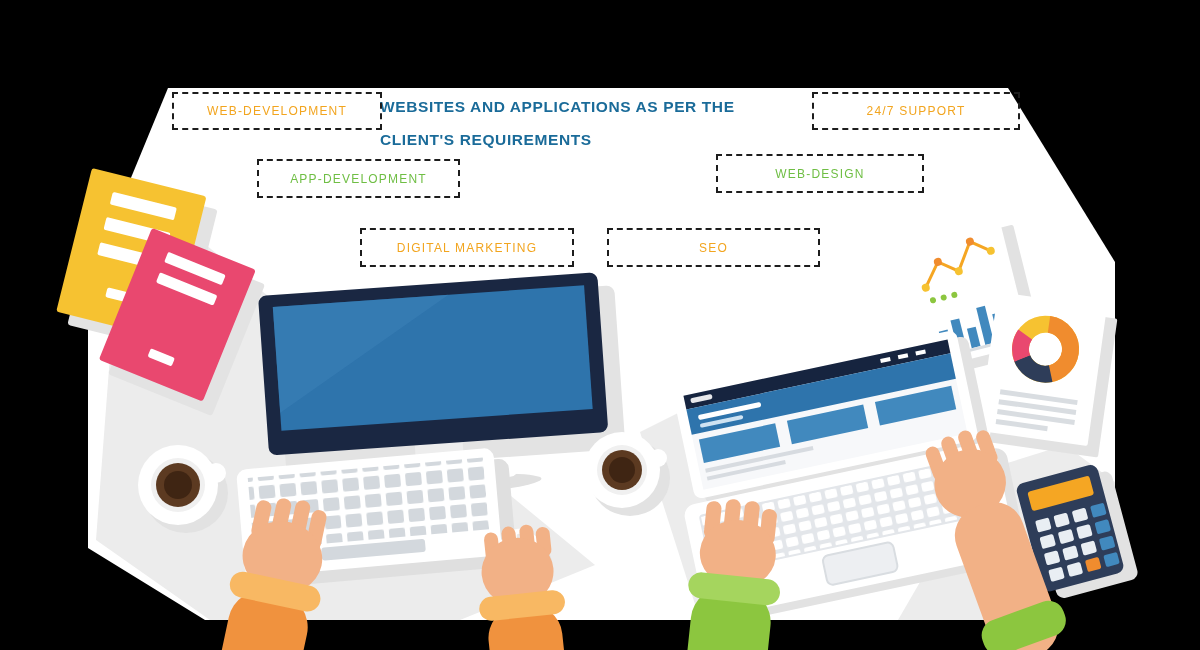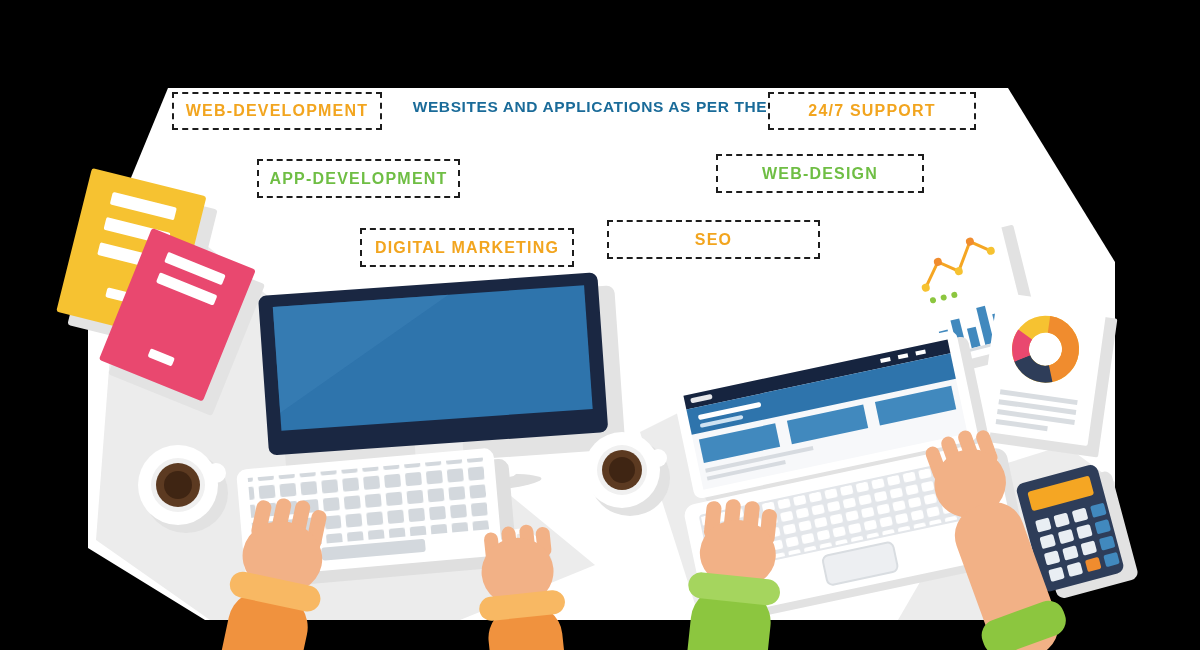--- a/index.html
+++ b/index.html
@@ -1,35 +1,35 @@
 <!DOCTYPE html>
 <html><head>
 <meta charset="utf-8">
 <style>
   html,body{margin:0;padding:0;background:#000;}
   .stage{position:relative;width:1200px;height:650px;background:#000;overflow:hidden;
          font-family:"Liberation Sans",sans-serif;}
   .stage svg.illus{position:absolute;left:0;top:0;}
   .overlay{position:absolute;left:0;top:0;width:1200px;height:650px;z-index:5;}
   .tag{position:absolute;border:2px dashed #1d1d1d;display:flex;align-items:center;
-       justify-content:center;font-weight:bold;font-size:16px;letter-spacing:1.2px;
+       justify-content:center;font-weight:normal;font-size:12px;letter-spacing:1.2px;
        box-sizing:border-box;background:transparent;white-space:nowrap;}
   .tag-orange{color:#F2A51F;}
   .tag-green{color:#6FBE44;}
-  .headline{position:absolute;left:380px;top:90px;width:420px;text-align:center;
+  .headline{position:absolute;left:380px;top:90px;width:420px;text-align:left;
             color:#1A6B99;font-weight:bold;font-size:15.5px;letter-spacing:.6px;
             line-height:33px;}
   .headline span{display:block;}
   
   .pos-webdev{left:172px;top:92px;width:210px;height:38px;}
-  .pos-support{left:768px;top:92px;width:208px;height:38px;}
+  .pos-support{left:812px;top:92px;width:208px;height:38px;}
   .pos-appdev{left:257px;top:159px;width:203px;height:39px;}
   .pos-webdesign{left:716px;top:154px;width:208px;height:39px;}
   .pos-digital{left:360px;top:228px;width:214px;height:39px;}
-  .pos-seo{left:607px;top:220px;width:213px;height:39px;}
+  .pos-seo{left:607px;top:228px;width:213px;height:39px;}
 </style>
 </head>
 <body>
 
 <div class="stage">
 
   <svg class="illus" width="1200" height="650" viewBox="0 0 1200 650">
     <defs>
       <pattern id="pkeys" width="21" height="18" patternUnits="userSpaceOnUse">
         <rect width="16" height="13" rx="2" fill="#D3D8DD"></rect>
@@ -223,20 +223,21 @@
       <ellipse cx="36" cy="36" rx="36" ry="34" fill="#F2B186"></ellipse>
       <rect x="2" y="60" width="70" height="160" rx="30" fill="#F2B186"></rect>
       <rect x="-6" y="172" width="86" height="36" rx="16" fill="#8CC63F"></rect>
     </g>
   </svg>
 
   <div class="overlay">
 
     <div class="headline">
       <span>WEBSITES AND APPLICATIONS AS PER THE</span>
+      <span>CLIENT'S REQUIREMENTS</span>
     </div>
 
     <div class="tag tag-orange pos-webdev">WEB-DEVELOPMENT</div>
 
     <div class="tag tag-orange pos-support">24/7 SUPPORT</div>
 
     <div class="tag tag-green pos-appdev">APP-DEVELOPMENT</div>
 
     <div class="tag tag-green pos-webdesign">WEB-DESIGN</div>
 

